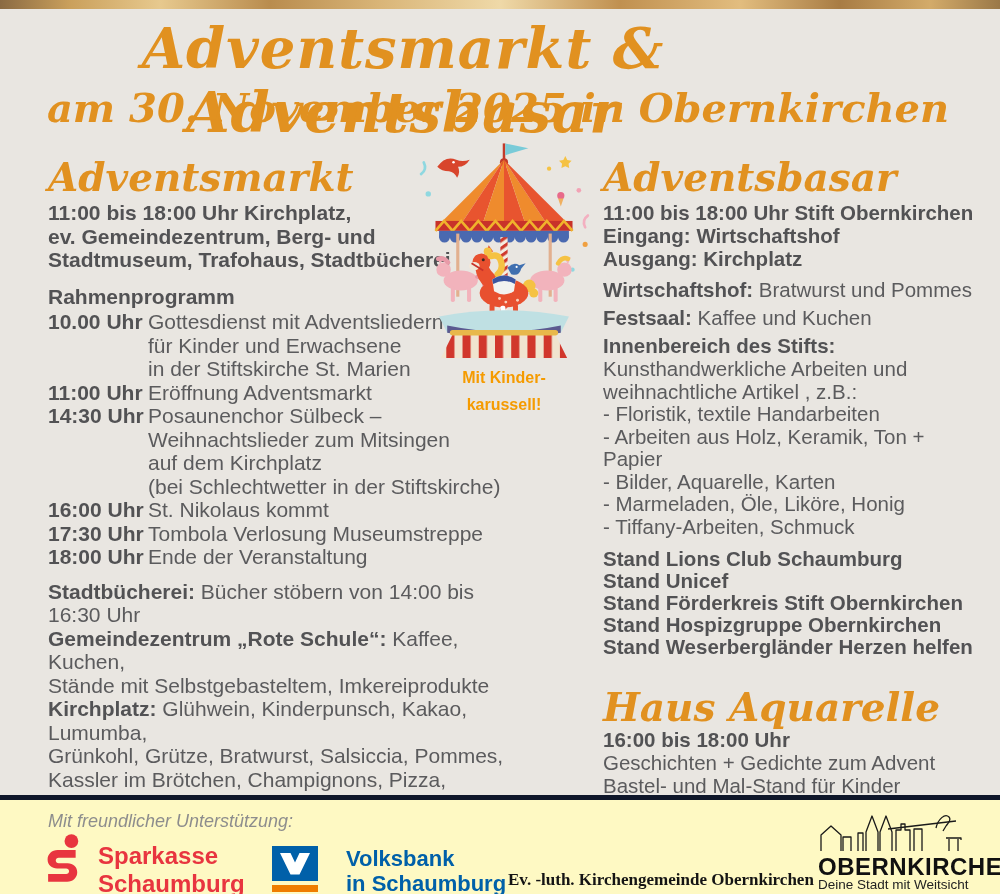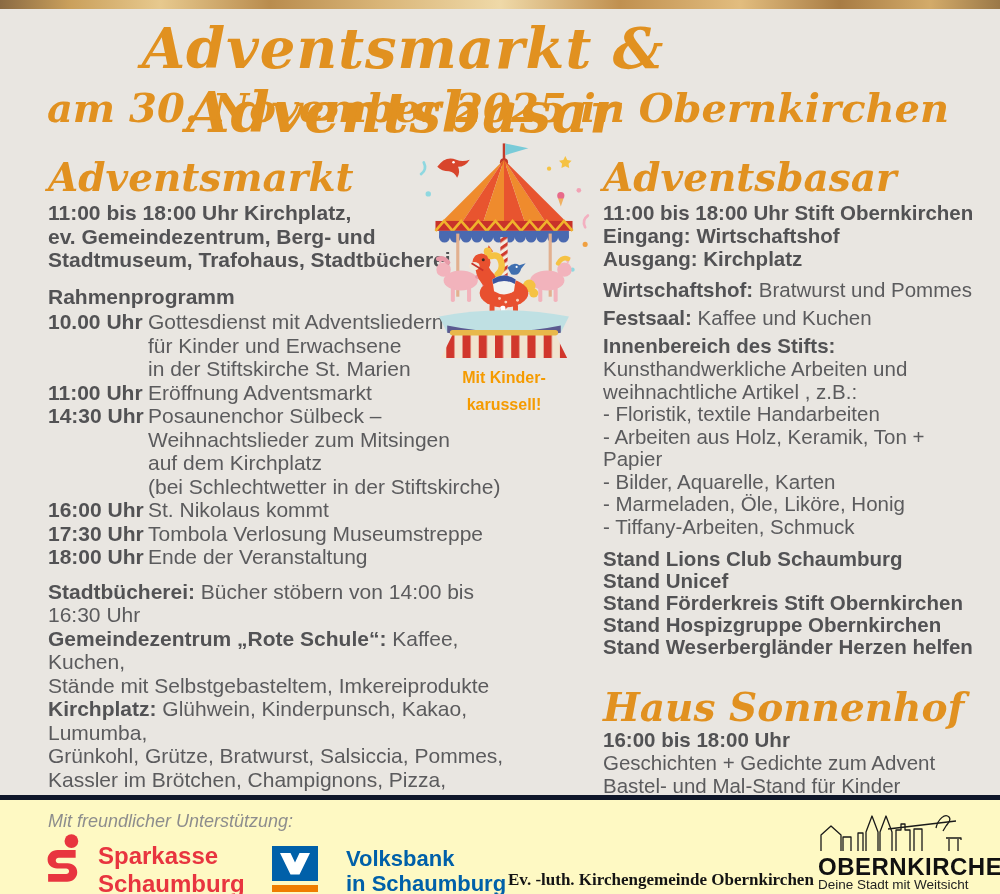--- a/index.html
+++ b/index.html
@@ -230,21 +230,21 @@
       <div class="ll">- Tiffany-Arbeiten, Schmuck</div>
     </div>
   <div class="stands">
       <div class="ll">Stand Lions Club Schaumburg</div>
       <div class="ll">Stand Unicef</div>
       <div class="ll">Stand Förderkreis Stift Obernkirchen</div>
       <div class="ll">Stand Hospizgruppe Obernkirchen</div>
       <div class="ll">Stand Weserbergländer Herzen helfen</div>
     </div>
   <div class="sonnenhof">
-    <div class="section-head script">Haus Sonnenhof</div>
+    <div class="section-head script">Haus Aquarelle</div>
     <div class="boldblock">16:00 bis 18:00 Uhr</div>
     <div>Geschichten + Gedichte zum Advent<br>Bastel- und Mal-Stand für Kinder<br>Waffeln + Glühwein/Kinderpunsch</div>
     <div class="boldblock">18:00 Uhr Eröffnung des Adventskalenders</div>
   </div>
 </div>
 
 <div class="footer">
   <div class="support">Mit freundlicher Unterstützung:</div>
 
   <div class="sparkasse">

